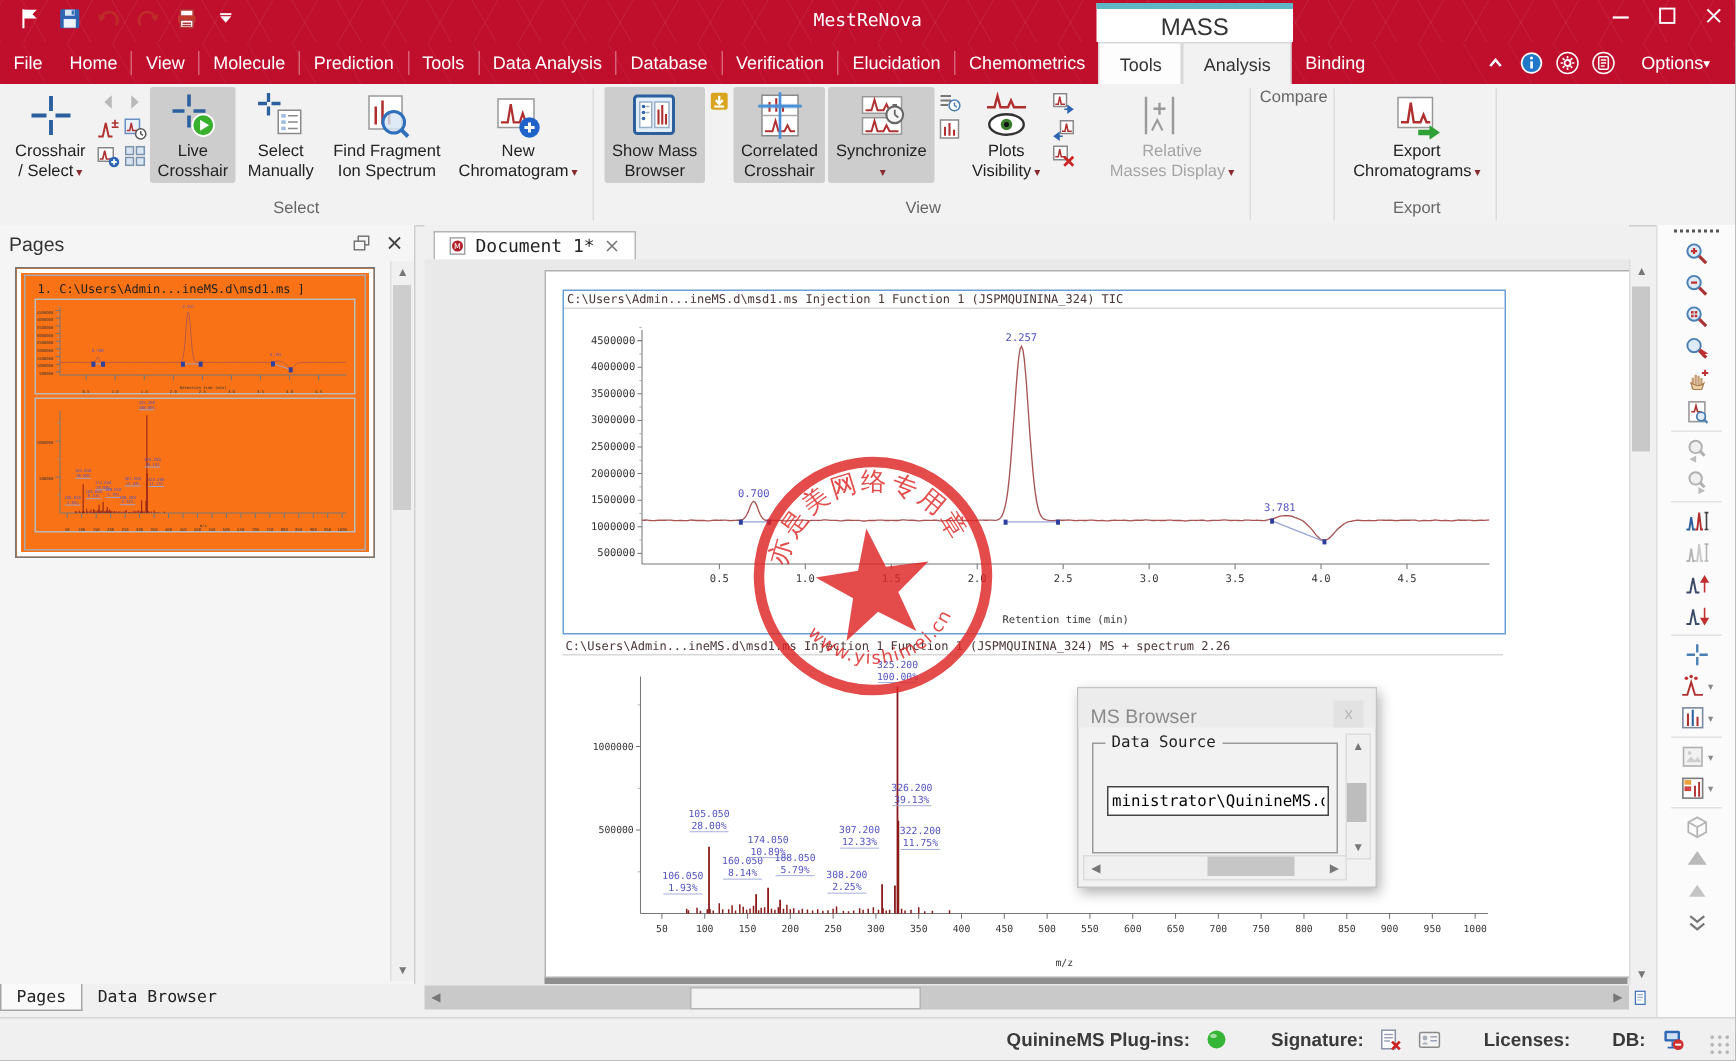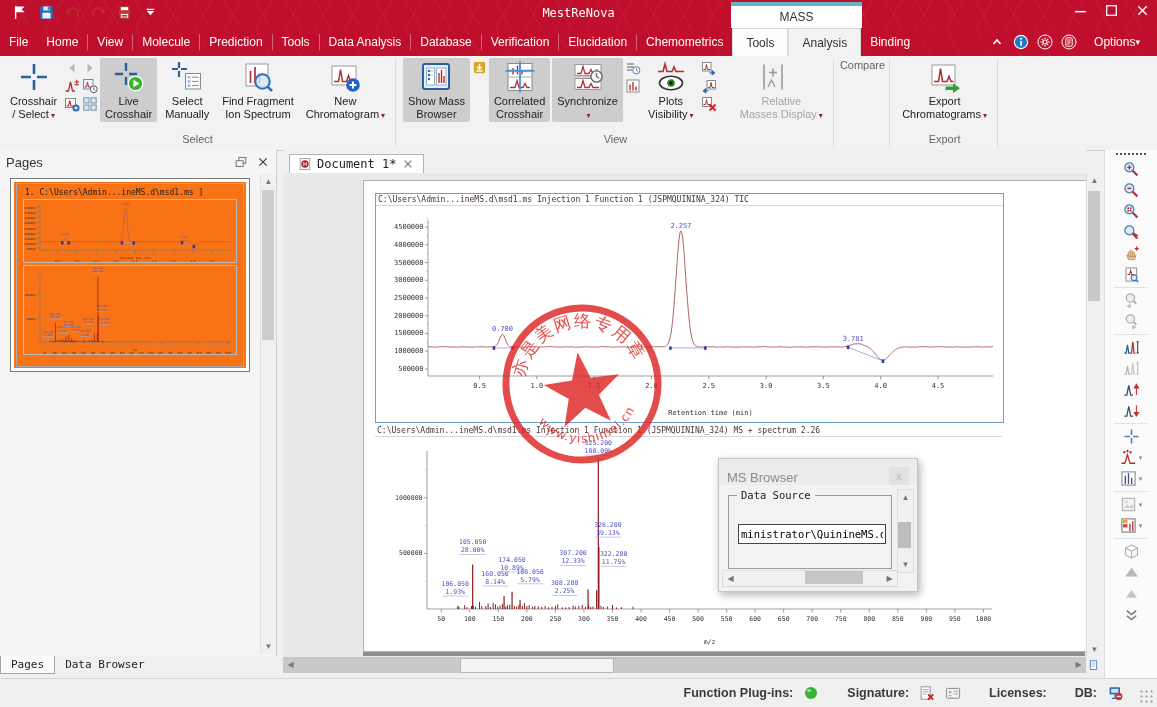--- a/index.html
+++ b/index.html
@@ -11,21 +11,21 @@
     background-image:repeating-linear-gradient(60deg,rgba(255,255,255,.05) 0 1px,transparent 1px 26px),
                      repeating-linear-gradient(-60deg,rgba(255,255,255,.05) 0 1px,transparent 1px 26px);}
   #qat{position:absolute;left:12px;top:4px;display:flex;gap:9px;align-items:center;}
   #qat .ic{width:17px;height:17px;}
   #win-title{position:absolute;left:0;right:0;top:6px;text-align:center;color:#fff;
     font-family:"DejaVu Sans Mono",monospace;font-size:12px;pointer-events:none;}
   #winbtns{position:absolute;right:6px;top:2px;display:flex;gap:14px;}
   #winbtns .ic{width:17px;height:17px;}
   #mass-box{position:absolute;top:2px;height:26px;background:#fff;z-index:2;}
   #mass-box .teal{height:4px;background:#5fb6c6;}
-  #mass-box .mlabel{text-align:center;color:#333;font-size:12px;padding-top:4px;}
+  #mass-box .mlabel{text-align:center;color:#333;font-size:16px;padding-top:4px;}
   
   #menubar{left:0;top:28px;width:1157px;height:28px;background:#c00e2d;display:flex;align-items:stretch;
     background-image:repeating-linear-gradient(60deg,rgba(255,255,255,.04) 0 1px,transparent 1px 26px);z-index:3;}
   .menu-item{color:#fff;padding:0 9px;display:flex;align-items:center;white-space:nowrap;font-size:12px;}
   .menu-sep{width:1px;background:rgba(255,255,255,.35);margin:6px 0;}
   .ctx-tab{background:#fdfdfd;color:#333;padding:0 13px;display:flex;align-items:center;border:1px solid #d8d8d8;border-bottom:none;}
   .ctx-tab.active{background:#f2f2f2;}
   #menu-right{margin-left:auto;display:flex;align-items:center;gap:8px;padding-right:8px;color:#fff;}
   #menu-right .ic{width:16px;height:16px;}
   
@@ -1237,21 +1237,21 @@
       <div class="scroll-arrow" style="position:absolute;bottom:0;">▼</div>
     </div>
     <div id="msb-hscroll">
       <div class="scroll-arrow">◀</div>
       <div id="msb-hthumb"></div>
       <div class="scroll-arrow" style="position:absolute;right:0;top:0;">▶</div>
     </div>
   </div>
 
   <div id="statusbar" class="abs">
-      <span class="st-label">Function Plug-ins:</span>
+      <span class="st-label">QuinineMS Plug-ins:</span>
       <span class="st-ic">
         <svg viewBox="0 0 16 16">
           <circle cx="8" cy="8" r="6" fill="#35b535"></circle>
           <ellipse cx="6" cy="5.6" rx="2.2" ry="1.4" fill="rgba(255,255,255,.55)"></ellipse>
         </svg>
       </span>
       <span class="st-label">Signature:</span>
       <span class="st-ic">
         <svg viewBox="0 0 16 16">
           <rect x="2.2" y="1.8" width="9" height="12.4" fill="#fff" stroke="#8a93a8"></rect>

